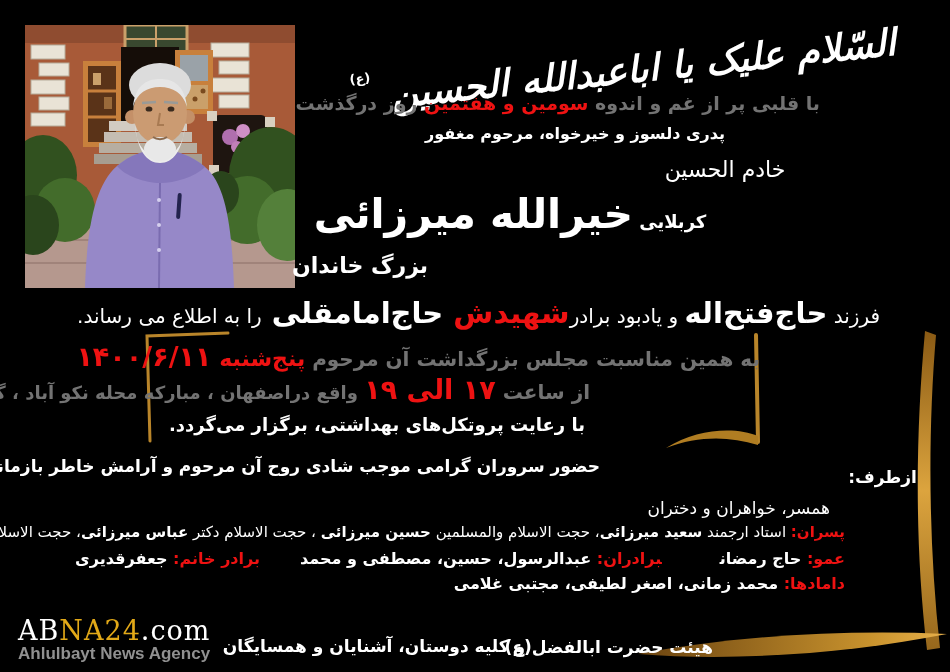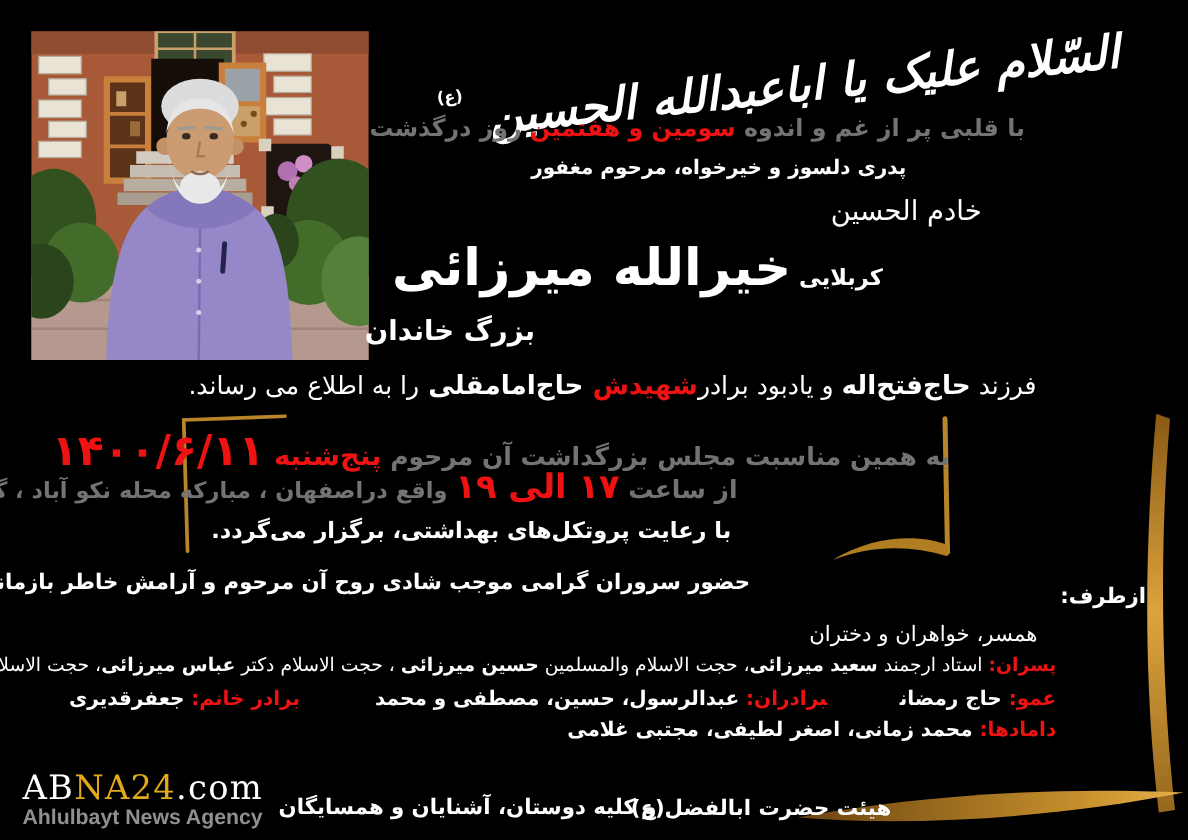--- a/index.html
+++ b/index.html
@@ -25,42 +25,42 @@
 
   
   .khadem{left:600px;top:157px;width:250px;font-size:22px;font-weight:normal;}
   .namerow{left:295px;top:180px;width:430px;line-height:68px;}
   .namerow .honor{font-size:18px;font-weight:bold;}
   .namerow .bigname{font-size:41px;font-weight:bold;}
   .bozorg{left:250px;top:253px;width:220px;font-size:22px;font-weight:bold;}
 
   
   .announce{left:100px;top:296px;width:780px;font-size:20px;}
-  .announce .b{font-size:21px;}
+  .announce .b{font-size:29px;}
 
   
   .ev1{left:160px;top:341px;width:600px;font-size:20px;font-weight:bold;}
   .ev1 .day{font-size:22px;margin-top:21px;}
-  .ev1 .date{font-size:34px;text-align:right;}
+  .ev1 .date{font-size:27px;text-align:right;}
   .ev2{left:90px;top:374px;width:500px;font-size:18px;font-weight:bold;}
   .ev2 .pre{font-size:20px;}
   .ev2 .time{font-size:27px;}
   .ev3{left:185px;top:414px;width:400px;font-size:18px;font-weight:bold;}
 
   .closing{left:170px;top:456px;width:430px;font-size:17px;font-weight:bold;}
   .fromlbl{left:840px;top:467px;width:85px;font-size:17px;font-weight:bold;}
 
   
   .fr{font-size:16px;}
   .fr .lab{color:#ee1212;}
   .fr1{right:120px;top:498px;width:240px;font-size:17px;}
   .fr2{right:105px;top:523px;width:830px;font-size:15px;}
   .fr3{right:105px;top:549px;width:680px;}
   .fr3 .g2{margin-right:58px;margin-top:22px;}
-  .fr3 .g3{margin-right:60px;text-align:center;}
+  .fr3 .g3{margin-right:40px;text-align:center;}
   .fr4{right:105px;top:574px;width:340px;}
   .fr5{right:105px;top:599px;width:540px;}
 
   
   .heyat{left:528px;top:637px;width:185px;font-size:17px;font-weight:bold;}
   .friends{left:220px;top:636px;width:308px;font-size:17px;font-weight:bold;}
 
   
   .logo{left:18px;top:615px;width:290px;}
   .logo .line1{font-family:"DejaVu Serif",serif;font-size:27px;letter-spacing:1px;color:#fff;}

